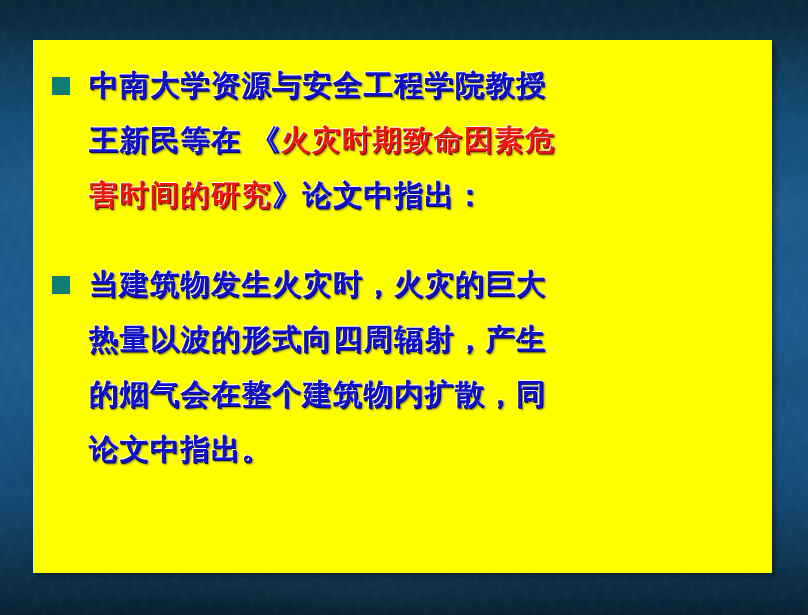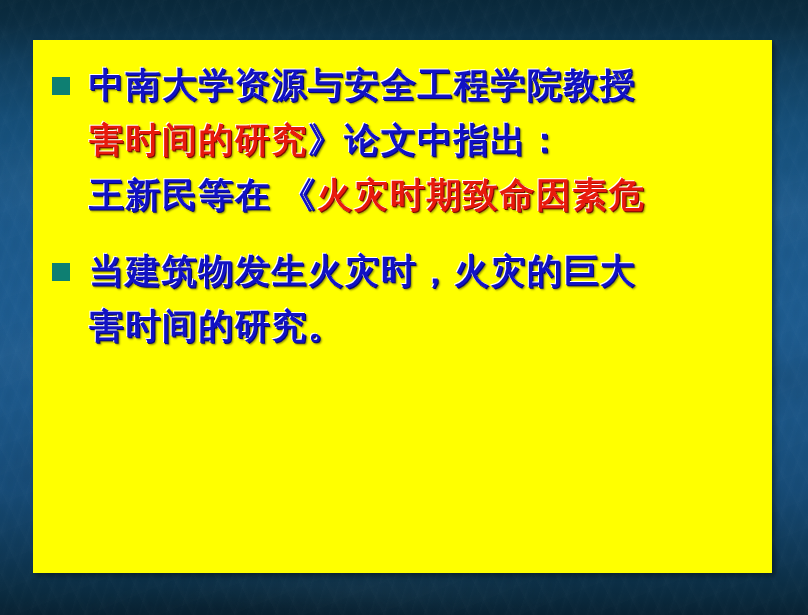--- a/index.html
+++ b/index.html
@@ -72,36 +72,36 @@
     box-sizing: border-box;
     padding: 12px 10px 10px 10px;
   }
 
   
   .bullet-block {
     position: relative;
     padding-left: 46px;
   }
   .bullet-block.first { margin-top: 6px; }
-  .bullet-block.second { margin-top: 21px; }
+  .bullet-block.second { margin-top: 34px; }
 
   .bullet-marker {
     position: absolute;
     left: 9px;
     top: 19px;
     width: 18px;
     height: 18px;
     background: #0E7F72;
   }
 
   
   .line {
     font-family: Liberation Serif, serif;
     font-weight: bold;
-    font-size: 35px;
+    font-size: 29px;
     line-height: 55px;
     white-space: nowrap;
     letter-spacing: 1.5px;
     color: #1212C4;
     text-shadow:
       -1px -1px 0 #ffffff,
       1px 1px 0 #0a0a6e,
       2px 2px 2px rgba(0,0,0,0.45);
   }
   .line.indent { padding-left: 4px; }
@@ -122,31 +122,33 @@
   <div class="tex"></div>
   <div class="tex2"></div>
 
   <div id="panel">
 
     <div class="bullet-block first">
       <span class="bullet-marker"></span>
 
       <div class="line"><span class="blue">中南大学资源与安全工程学院教授</span></div>
 
+      <div class="line"><span class="blue">王新民等在</span><span class="sp-sm"></span><span class="blue">《</span><span class="red">火灾时期致命因素危</span></div>
+
       <div class="line"><span class="red">害时间的研究</span><span class="blue">》</span><span class="blue">论文中指出：</span></div>
-
-      <div class="line"><span class="blue">王新民等在</span><span class="sp-sm"></span><span class="blue">《</span><span class="red">火灾时期致命因素危</span></div>
     </div>
 
     <div class="bullet-block second">
       <span class="bullet-marker"></span>
 
       <div class="line"><span class="blue">当建筑物发生火灾时，火灾的巨大</span></div>
 
+      <div class="line"><span class="blue">热量以波的形式向四周辐射，产生</span></div>
+
+      <div class="line"><span class="blue">的烟气会在整个建筑物内扩散，同</span></div>
 
 
 
-
-      <div class="line"><span class="blue">害时间的研究。</span></div>
+      <div class="line"><span class="blue">论文中指出。</span></div>
     </div>
 
   </div>
 </div>
 
 </body></html>

